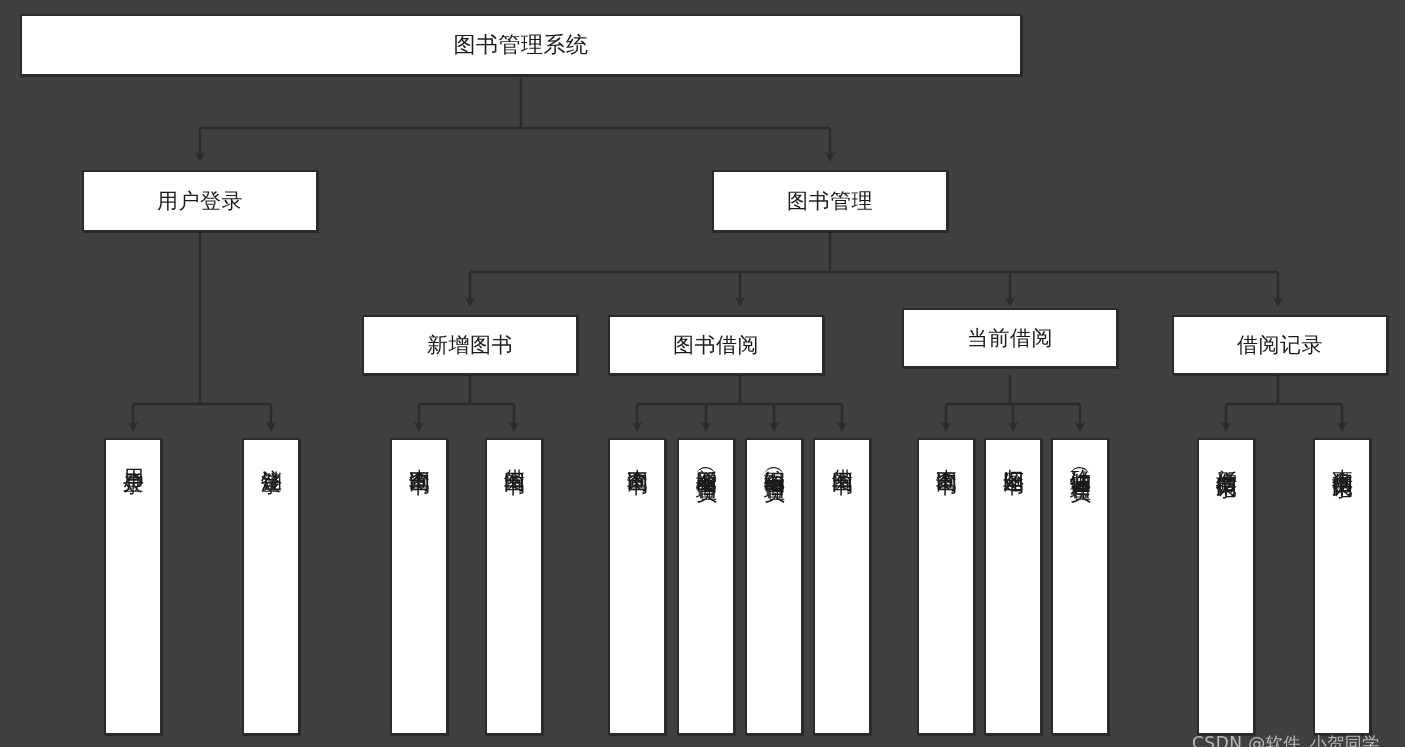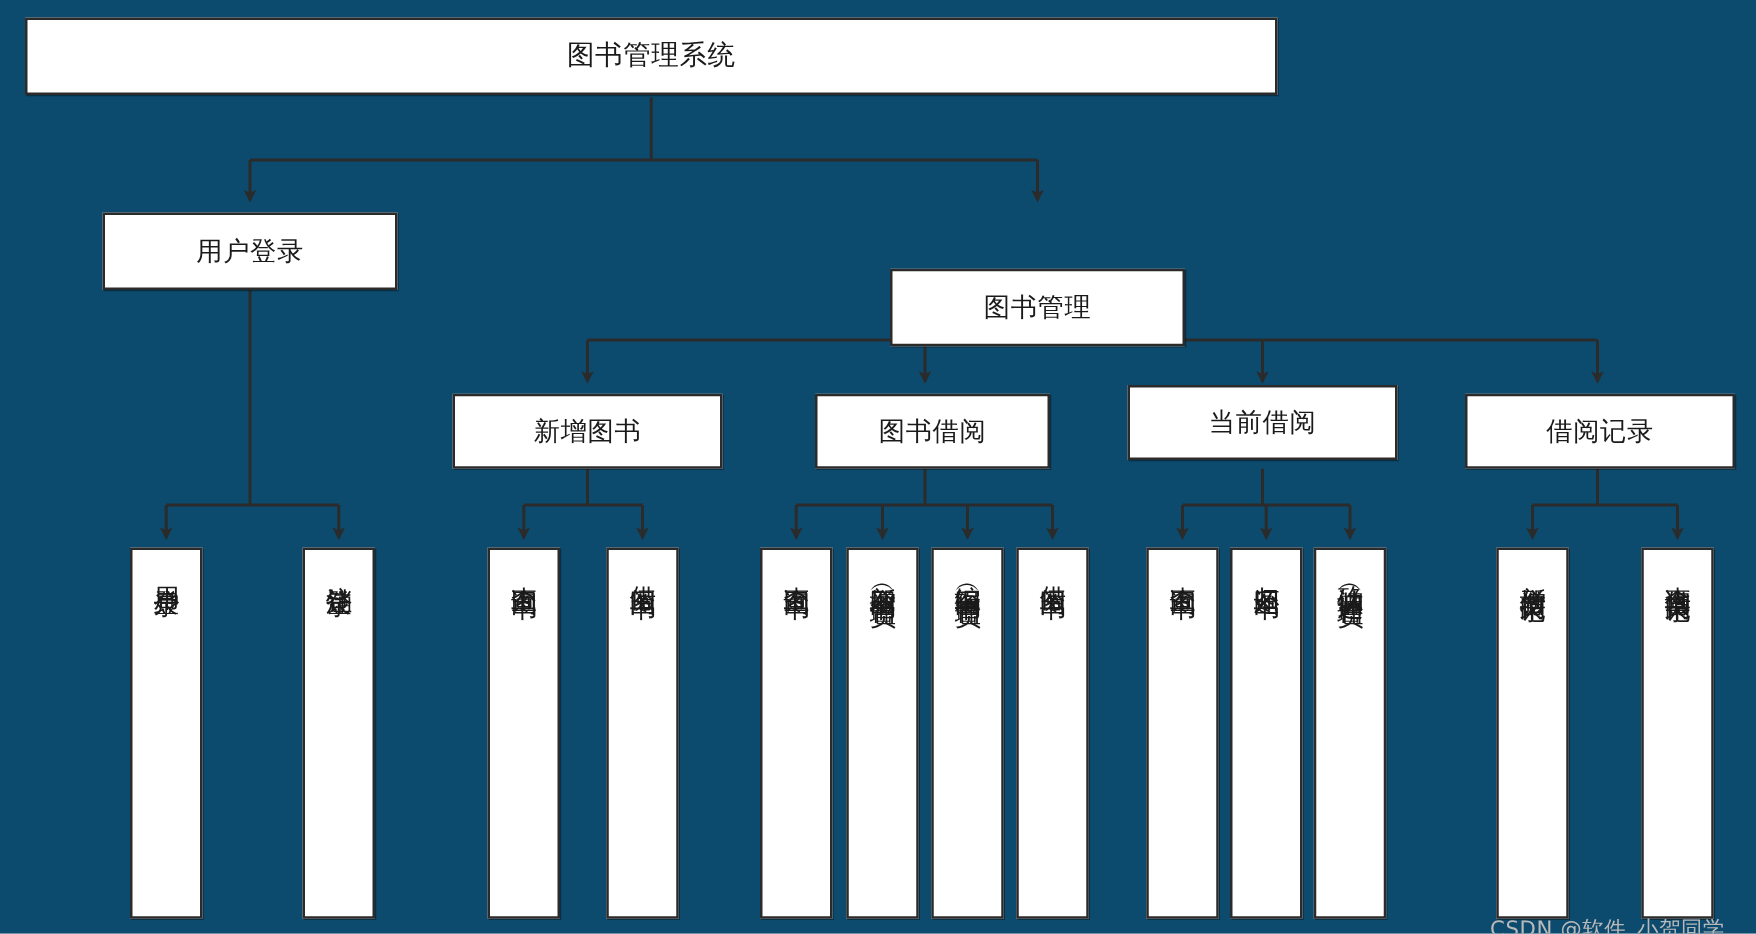--- a/index.html
+++ b/index.html
@@ -8,21 +8,21 @@
     padding: 0;
     background: #ffffff;
   }
   body {
     font-family: "DejaVu Sans", "Liberation Sans", sans-serif;
   }
   #diagram-root {
     position: relative;
     width: 1405px;
     height: 747px;
-    background: #0c4a6e;
+    background: #404040;
     overflow: hidden;
   }
   svg.edges {
     position: absolute;
     left: 0;
     top: 0;
     width: 1405px;
     height: 747px;
     pointer-events: none;
   }
@@ -124,29 +124,29 @@
   </svg>
 
   <div class="node horizontal root" style="left:20px; top:14px; width:1002px; height:62px;">
     <span class="label">图书管理系统</span>
   </div>
 
   <div class="node horizontal" style="left:82px; top:170px; width:236px; height:62px;">
     <span class="label">用户登录</span>
   </div>
 
-  <div class="node horizontal" style="left:712px; top:170px; width:236px; height:62px;margin-top:45px;">
+  <div class="node horizontal" style="left:712px; top:170px; width:236px; height:62px;">
     <span class="label">图书管理</span>
   </div>
 
   <div class="node horizontal" style="left:362px; top:315px; width:216px; height:60px;">
     <span class="label">新增图书</span>
   </div>
 
-  <div class="node horizontal" style="left:652px; top:315px; width:188px; height:60px;">
+  <div class="node horizontal" style="left:608px; top:315px; width:216px; height:60px;">
     <span class="label">图书借阅</span>
   </div>
 
   <div class="node horizontal" style="left:902px; top:308px; width:216px; height:60px;">
     <span class="label">当前借阅</span>
   </div>
 
   <div class="node horizontal" style="left:1172px; top:315px; width:216px; height:60px;align-items:center;">
     <span class="label">借阅记录</span>
   </div>

